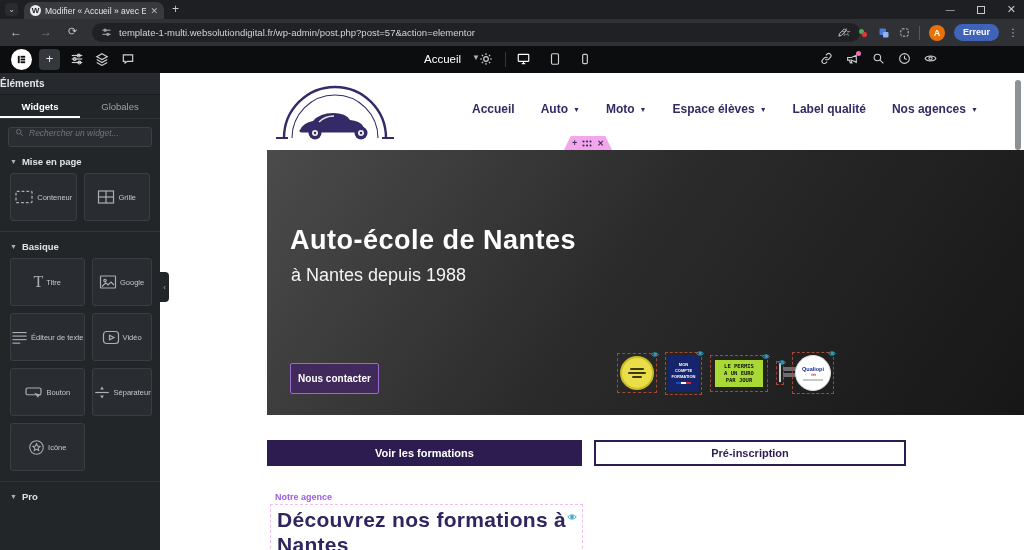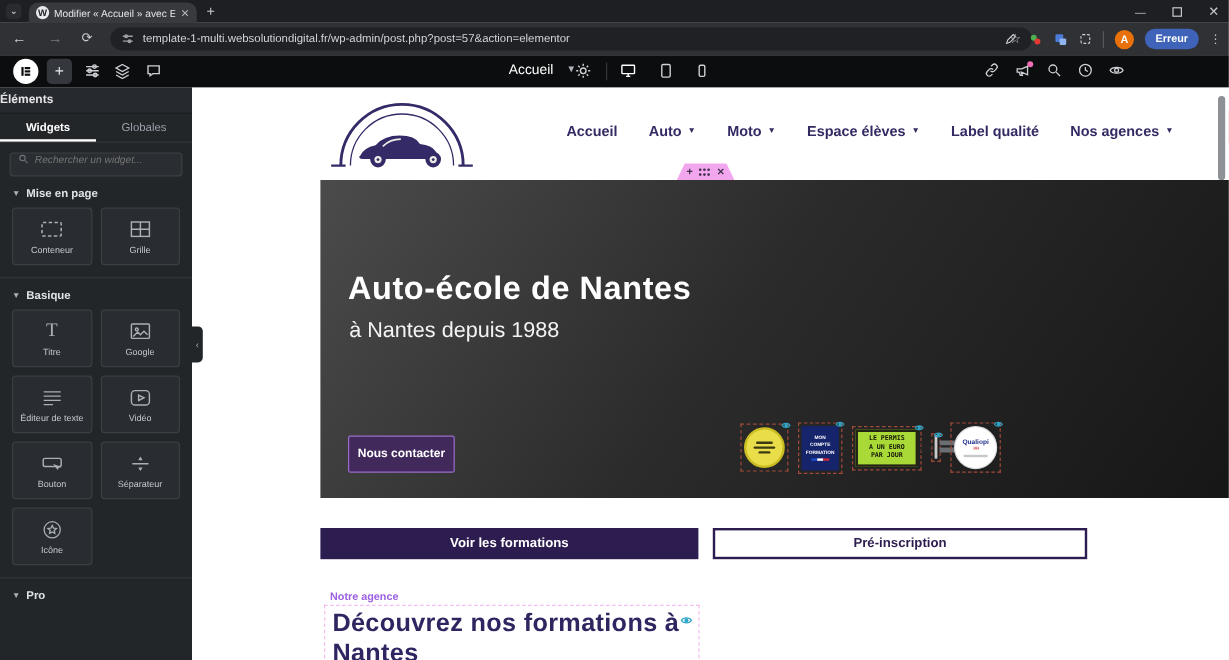--- a/index.html
+++ b/index.html
@@ -63,21 +63,21 @@
   .ptab.active { color:#fff; font-weight:bold; border-bottom:2px solid #fff; }
   #searchbox { margin:8px 8px 4px; height:20px; border:1px solid #3c4045; border-radius:3px;
     background:#2a2d31; display:flex; align-items:flex-start; gap:5px; padding:0 6px; }
   #searchbox input { background:transparent; border:none; outline:none; color:#aab0b7;
     font-size:8.5px; font-style:italic; width:110px; font-family:"Liberation Sans",sans-serif; }
   .sec-head { margin:9px 10px 2px; font-size:9.5px; font-weight:bold; color:#dfe3e7;
     display:flex; align-items:center; gap:5px; }
   .sec-head .tri { font-size:7px; color:#aab0b7; }
   .wgrid { display:grid; grid-template-columns:1fr 1fr; gap:7px; margin:6px 10px 0; }
   .wcard { height:48px; background:#292c30; border:1px solid #3a3e43; border-radius:3px;
-    display:flex; flex-direction:column; align-items:center; justify-content:center; gap:3px; }
+    display:flex; flex-direction:row; align-items:center; justify-content:center; gap:3px; }
   .wicon { color:#a9b0b8; height:20px; display:flex; align-items:center; }
   .wicon .serifT { font-family:"Liberation Serif", serif; font-size:16px; line-height:16px; color:#a9b0b8; }
   .wlabel { font-size:7.5px; color:#c4c9cf; white-space:nowrap; }
   .pdivider { height:1px; background:#33363a; margin:10px 0 0; }
   #panel-collapse { position:absolute; left:160px; top:272px; width:9px; height:30px;
     background:#232629; border-radius:0 4px 4px 0; color:#99a1aa; font-size:8px;
     display:flex; align-items:center; justify-content:center; z-index:5; }
 
   
   #canvas { position:absolute; left:160px; top:73px; width:864px; height:477px; background:#fff; overflow:hidden; }

